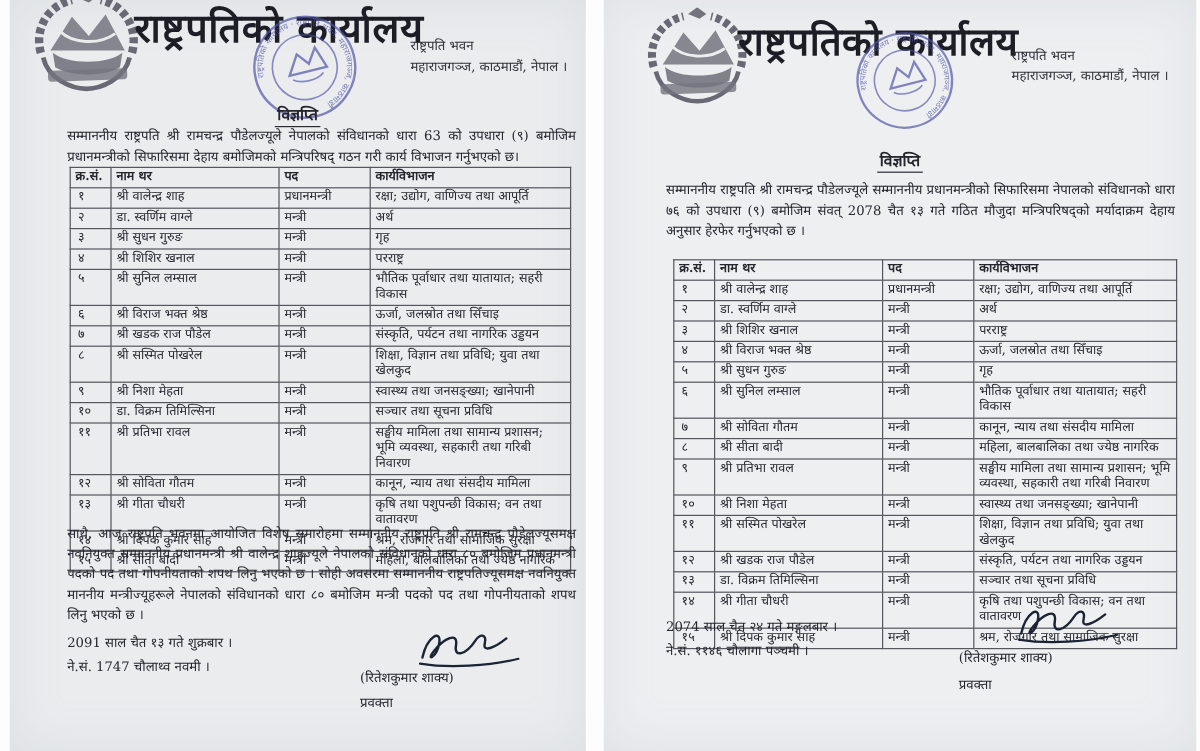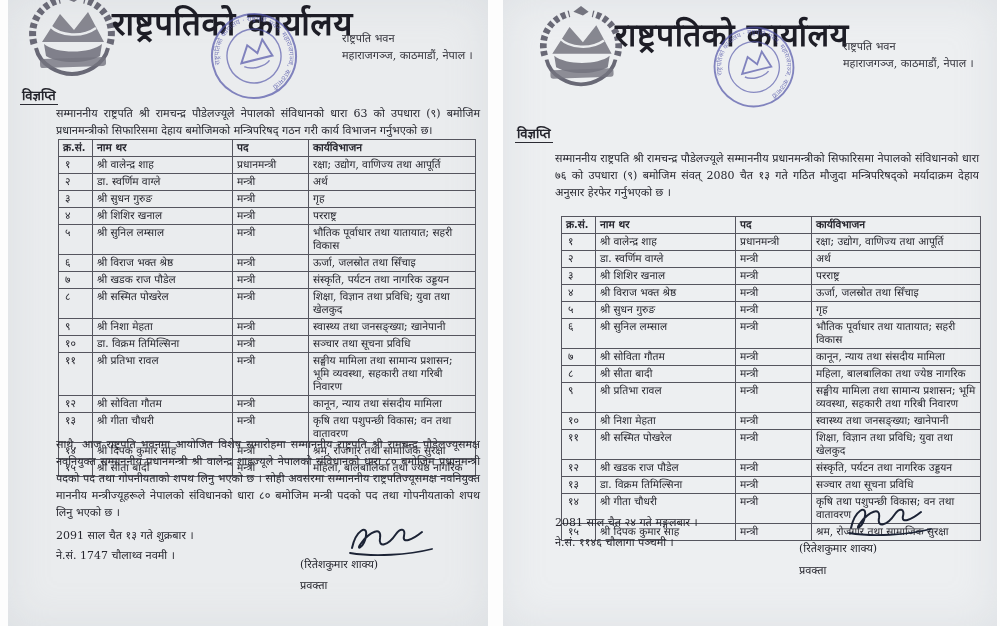--- a/index.html
+++ b/index.html
@@ -19,21 +19,21 @@
   .page-right .emblem { left:28px; top:6px; }
 
   .stamp { position:absolute; opacity:.8; transform:rotate(-14deg); }
   .page-left  .stamp { left:198px; top:8px; }
   .page-right .stamp { left:206px; top:22px; }
 
   .address { position:absolute; font-size:11px; line-height:17px; color:#32323a; }
   .page-left  .address { left:334px; top:30px; }
   .page-right .address { left:340px; top:38px; }
 
-  .doc-title { position:absolute; left:12px; width:100%; text-align:left; font-size:13px; font-weight:bold; }
+  .doc-title { position:absolute; left:0; width:100%; text-align:center; font-size:13px; font-weight:bold; }
   .doc-title span { border-bottom:1.4px solid #2b2b33; padding:0 2px 1px 2px; }
   .page-left  .doc-title { top:86px; }
   .page-right .doc-title { top:124px; }
 
   .para { position:absolute; font-size:11px; line-height:17px; text-align:justify; color:#26262e; }
   .page-left  .intro   { left:48px; top:105px; width:424px; }
   .page-right .intro   { left:52px; top:150px; width:424px; }
   .page-left  .closing { left:48px; top:436px; width:424px; }
 
   table.ministers { position:absolute; border-collapse:collapse; font-size:10.5px; line-height:13px; background:transparent; }
@@ -255,21 +255,21 @@
       </text>
     </svg>
 
     <div class="address">
       <div>राष्ट्रपति भवन</div>
       <div>महाराजगञ्ज, काठमाडौं, नेपाल ।</div>
     </div>
 
     <div class="doc-title"><span>विज्ञप्ति</span></div>
 
-    <div class="para intro">सम्माननीय राष्ट्रपति श्री रामचन्द्र पौडेलज्यूले सम्माननीय प्रधानमन्त्रीको सिफारिसमा नेपालको संविधानको धारा ७६ को उपधारा (९) बमोजिम संवत् 2080 चैत १३ गते गठित मौजुदा मन्त्रिपरिषद्को मर्यादाक्रम देहाय अनुसार हेरफेर गर्नुभएको छ ।</div>
+    <div class="para intro">सम्माननीय राष्ट्रपति श्री रामचन्द्र पौडेलज्यूले सम्माननीय प्रधानमन्त्रीको सिफारिसमा नेपालको संविधानको धारा ७६ को उपधारा (९) बमोजिम संवत् 2078 चैत १३ गते गठित मौजुदा मन्त्रिपरिषद्को मर्यादाक्रम देहाय अनुसार हेरफेर गर्नुभएको छ ।</div>
 
     <table class="ministers">
         <thead>
           <tr>
             <th>क्र.सं.</th>
             <th>नाम थर</th>
             <th>पद</th>
             <th>कार्यविभाजन</th>
           </tr>
         </thead>
@@ -360,21 +360,21 @@
           </tr>
           <tr>
             <td>१५</td>
             <td>श्री दिपक कुमार साह</td>
             <td>मन्त्री</td>
             <td>श्रम, रोजगार तथा सामाजिक सुरक्षा</td>
           </tr>
         </tbody>
       </table>
 
-    <div class="date-line date1">2081 साल चैत २४ गते मङ्गलबार ।</div>
+    <div class="date-line date1">2074 साल चैत २४ गते मङ्गलबार ।</div>
     <div class="date-line date2">ने.सं. ११४६ चौलागा पञ्चमी ।</div>
 
     <svg class="signature" width="92" height="38" viewBox="0 0 92 38">
       <path d="M6,26 C10,8 22,2 20,14 C18,26 8,30 16,20 C24,10 36,4 34,16 C32,26 42,24 50,12 C54,6 60,6 58,14 C56,22 66,18 76,10" fill="none" stroke="#1c2335" stroke-width="2" stroke-linecap="round"></path>
       <path d="M4,31 C28,35 62,33 86,27" fill="none" stroke="#1c2335" stroke-width="1.8" stroke-linecap="round"></path>
     </svg>
     <div class="signatory sig-name">(रितेशकुमार शाक्य)</div>
     <div class="signatory sig-role">प्रवक्ता</div>
   </div>
 </div>

